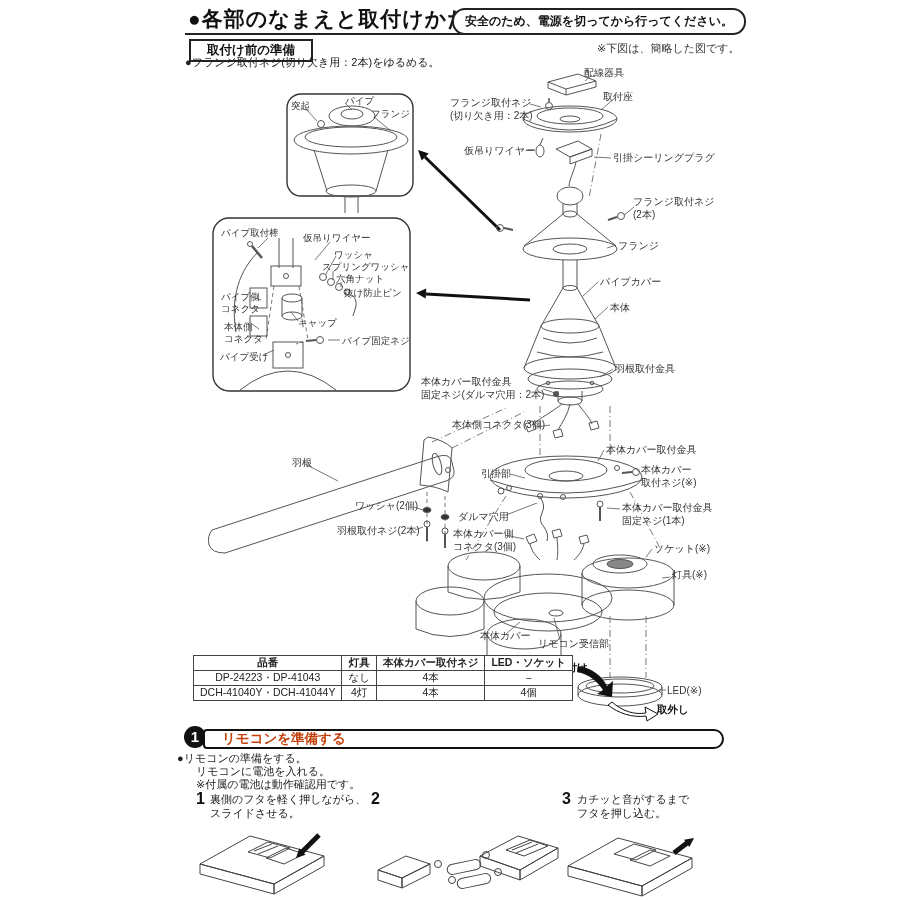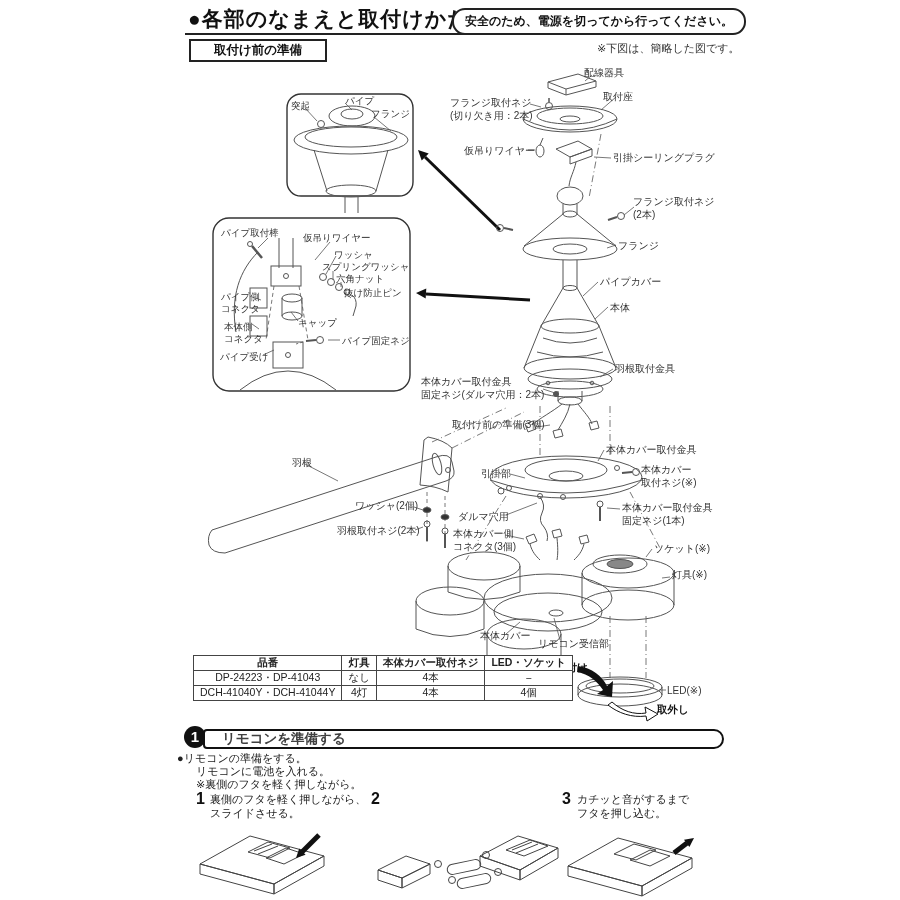--- a/index.html
+++ b/index.html
@@ -1,33 +1,33 @@
 <!DOCTYPE html>
 <html><head>
 <meta charset="utf-8">
 <style>
   html,body{margin:0;padding:0;background:#fff}
   body{width:900px;height:900px;position:relative;font-family:"Liberation Sans","DejaVu Sans",sans-serif;color:#222;overflow:hidden}
   .page{position:absolute;inset:0;background:#fff}
   .title{position:absolute;left:188px;top:5px;font-size:21px;font-weight:bold;color:#111;letter-spacing:1px}
   .pill{position:absolute;left:452px;top:8px;border:2px solid #222;border-radius:13px;padding:3px 11px;font-size:12px;font-weight:bold;color:#111;background:#fff}
   .rule{position:absolute;left:185px;top:33px;width:537px;height:2px;background:#222}
-  .prepbox{position:absolute;left:189px;top:39px;border:2px solid #222;padding:1px 23px;font-size:12.5px;font-weight:bold;color:#111;background:#fff}
+  .prepbox{position:absolute;left:189px;top:39px;border:2px solid #222;padding:1px 16px;font-size:12.5px;font-weight:bold;color:#111;background:#fff}
   .dianote{position:absolute;left:597px;top:41px;font-size:11px;color:#333}
   .tbullet{position:absolute;font-size:11px;color:#222}
   .lbl{position:absolute;font-size:10px;line-height:1.25;color:#333;white-space:pre-line}
   .lbl.s{font-size:9.5px}
   .lbl.b{font-weight:bold;color:#111;font-size:10.5px}
   svg.diagram{position:absolute;left:0;top:0;width:900px;height:900px}
   table.spec{position:absolute;left:193px;top:655px;border-collapse:collapse;font-size:10.5px;color:#222;background:#fff}
   .spec th,.spec td{border:1.4px solid #444;padding:0 6px;height:13px;text-align:center;font-weight:normal;white-space:nowrap}
   .spec th{font-weight:bold}
   .secnum{position:absolute;left:184px;top:726px;width:22px;height:22px;background:#111;border-radius:50%;color:#fff;font-weight:bold;font-size:15px;text-align:center;line-height:22px}
   .secbar{position:absolute;left:203px;top:729px;width:517px;height:16px;border:2px solid #111;border-radius:4px 10px 10px 4px;background:#fff}
-  .sectitle{position:absolute;left:222px;top:730px;font-size:13.5px;font-weight:bold;color:#404040}
+  .sectitle{position:absolute;left:222px;top:730px;font-size:13.5px;font-weight:bold;color:#c2410c}
   .sbullet{position:absolute;font-size:11px;color:#222}
   .stepnum{position:absolute;font-size:16px;font-weight:bold;color:#111}
   .steptxt{position:absolute;font-size:11px;line-height:1.25;color:#222;white-space:pre-line}
   svg.remote{position:absolute}
 </style>
 </head>
 <body>
 
 <div class="page">
 
@@ -214,36 +214,37 @@
         <path d="M414,507 L423,510 M415,530 L423,527" stroke-width="0.8"></path>
       </g>
     </g>
   </svg>
 
   <div class="title">●各部のなまえと取付けかた</div>
   <div class="pill">安全のため、電源を切ってから行ってください。</div>
   <div class="rule"></div>
   <div class="prepbox">取付け前の準備</div>
   <div class="dianote">※下図は、簡略した図です。</div>
+  <div class="tbullet" style="left:185px;top:55px">●フランジ取付ネジ(切り欠き用：2本)をゆるめる。</div>
 
   <div class="lbl" style="left:584px;top:67px">配線器具</div>
   <div class="lbl" style="left:603px;top:91px">取付座</div>
   <div class="lbl" style="left:450px;top:97px">フランジ取付ネジ
 (切り欠き用：2本)</div>
   <div class="lbl" style="left:464px;top:145px">仮吊りワイヤー</div>
   <div class="lbl" style="left:613px;top:152px">引掛シーリングプラグ</div>
   <div class="lbl" style="left:633px;top:196px">フランジ取付ネジ
 (2本)</div>
   <div class="lbl" style="left:618px;top:240px">フランジ</div>
   <div class="lbl" style="left:600px;top:276px">パイプカバー</div>
   <div class="lbl" style="left:610px;top:302px">本体</div>
   <div class="lbl" style="left:615px;top:363px">羽根取付金具</div>
   <div class="lbl" style="left:421px;top:376px">本体カバー取付金具
 固定ネジ(ダルマ穴用：2本)</div>
-  <div class="lbl" style="left:452px;top:419px">取付け前の準備(3個)</div>
+  <div class="lbl" style="left:452px;top:419px">本体側コネクタ(3個)</div>
   <div class="lbl" style="left:606px;top:444px">本体カバー取付金具</div>
   <div class="lbl" style="left:481px;top:468px">引掛部</div>
   <div class="lbl" style="left:641px;top:464px">本体カバー
 取付ネジ(※)</div>
   <div class="lbl" style="left:622px;top:502px">本体カバー取付金具
 固定ネジ(1本)</div>
   <div class="lbl" style="left:458px;top:511px">ダルマ穴用</div>
   <div class="lbl" style="left:453px;top:528px">本体カバー側
 コネクタ(3個)</div>
   <div class="lbl" style="left:654px;top:543px">ソケット(※)</div>
@@ -296,21 +297,21 @@
       <td>4個</td>
     </tr>
   </tbody>
     </table>
 
   <div class="secnum">1</div>
   <div class="secbar"></div>
   <div class="sectitle">リモコンを準備する</div>
   <div class="sbullet" style="left:177px;top:751px">●リモコンの準備をする。</div>
   <div class="sbullet" style="left:196px;top:764px">リモコンに電池を入れる。</div>
-  <div class="sbullet" style="left:196px;top:777px">※裏側のフタを軽く押しながら。</div>
+  <div class="sbullet" style="left:196px;top:777px">※付属の電池は動作確認用です。</div>
 
   <div class="stepnum" style="left:196px;top:790px">1</div>
   <div class="steptxt" style="left:210px;top:793px">裏側のフタを軽く押しながら、
 スライドさせる。</div>
   <div class="stepnum" style="left:371px;top:790px">2</div>
   <div class="stepnum" style="left:562px;top:790px">3</div>
   <div class="steptxt" style="left:577px;top:793px">カチッと音がするまで
 フタを押し込む。</div>
 
   <svg class="remote" style="left:192px;top:822px" width="155" height="75" viewBox="0 0 155 75">

